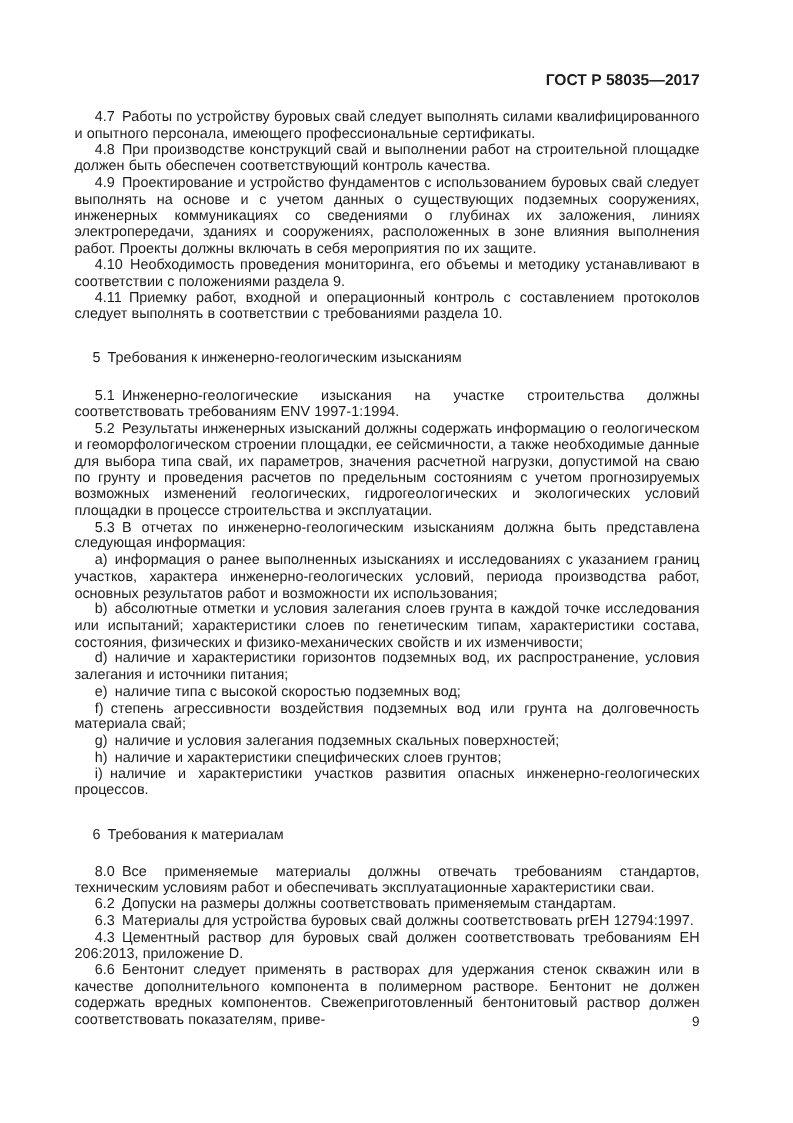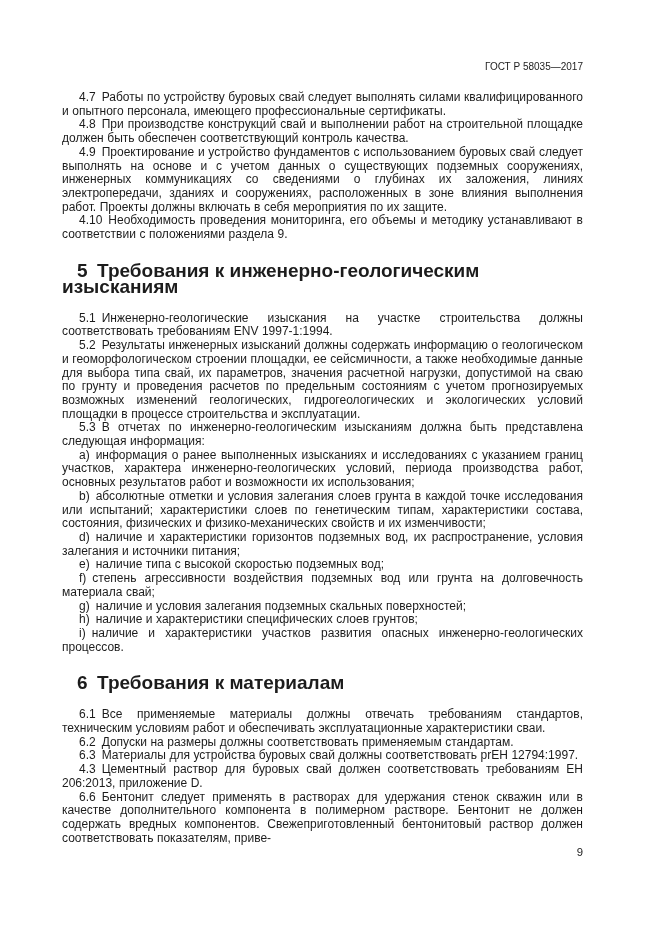--- a/index.html
+++ b/index.html
@@ -18,36 +18,36 @@
     box-sizing: border-box;
   }
   .content {
     position: absolute;
     left: 62px;
     top: 60px;
     width: 521px;
   }
   .doc-header {
     text-align: right;
-    font-weight: normal;
-    font-size: 10px;
+    font-weight: bold;
+    font-size: 13px;
     line-height: 14px;
     margin: 0 0 17px 0;
   }
   p.para {
     margin: 0;
     font-size: 12px;
     line-height: 13.7px;
     text-align: justify;
     text-indent: 17px;
     word-spacing: 0.2px;
   }
   h2.sec {
-    font-size: 19px;
-    font-weight: bold;
+    font-size: 12px;
+    font-weight: normal;
     margin: 21px 0 17px 0;
     text-indent: 15px;
     line-height: 16px;
   }
   .page-num {
     position: absolute;
     top: 845px;
     right: 78px;
     font-size: 11.3px;
     line-height: 14px;
@@ -57,38 +57,39 @@
 <body>
 
 <div class="page">
   <div class="content">
     <div class="doc-header">ГОСТ Р 58035—2017</div>
 
     <p class="para">4.7 Работы по устройству буровых свай следует выполнять силами квалифицированного и опытного персонала, имеющего профессиональные сертификаты.</p>
     <p class="para">4.8 При производстве конструкций свай и выполнении работ на строительной площадке должен быть обеспечен соответствующий контроль качества.</p>
     <p class="para">4.9 Проектирование и устройство фундаментов с использованием буровых свай следует выполнять на основе и с учетом данных о существующих подземных сооружениях, инженерных коммуникациях со сведениями о глубинах их заложения, линиях электропередачи, зданиях и сооружениях, расположенных в зоне влияния выполнения работ. Проекты должны включать в себя мероприятия по их защите.</p>
     <p class="para">4.10 Необходимость проведения мониторинга, его объемы и методику устанавливают в соответствии с положениями раздела 9.</p>
+    <p class="para">4.11 Приемку работ, входной и операционный контроль с составлением протоколов следует выполнять в соответствии с требованиями раздела 10.</p>
 
     <h2 class="sec">5 Требования к инженерно-геологическим изысканиям</h2>
 
     <p class="para">5.1 Инженерно-геологические изыскания на участке строительства должны соответствовать требованиям ENV 1997-1:1994.</p>
     <p class="para">5.2 Результаты инженерных изысканий должны содержать информацию о геологическом и геоморфологическом строении площадки, ее сейсмичности, а также необходимые данные для выбора типа свай, их параметров, значения расчетной нагрузки, допустимой на сваю по грунту и проведения расчетов по предельным состояниям с учетом прогнозируемых возможных изменений геологических, гидрогеологических и экологических условий площадки в процессе строительства и эксплуатации.</p>
     <p class="para">5.3 В отчетах по инженерно-геологическим изысканиям должна быть представлена следующая информация:</p>
     <p class="para">a) информация о ранее выполненных изысканиях и исследованиях с указанием границ участков, характера инженерно-геологических условий, периода производства работ, основных результатов работ и возможности их использования;</p>
     <p class="para">b) абсолютные отметки и условия залегания слоев грунта в каждой точке исследования или испытаний; характеристики слоев по генетическим типам, характеристики состава, состояния, физических и физико-механических свойств и их изменчивости;</p>
     <p class="para">d) наличие и характеристики горизонтов подземных вод, их распространение, условия залегания и источники питания;</p>
     <p class="para">e) наличие типа с высокой скоростью подземных вод;</p>
     <p class="para">f) степень агрессивности воздействия подземных вод или грунта на долговечность материала свай;</p>
     <p class="para">g) наличие и условия залегания подземных скальных поверхностей;</p>
     <p class="para">h) наличие и характеристики специфических слоев грунтов;</p>
     <p class="para">i) наличие и характеристики участков развития опасных инженерно-геологических процессов.</p>
 
     <h2 class="sec">6 Требования к материалам</h2>
 
-    <p class="para">6.1 Все применяемые материалы должны отвечать требованиям стандартов, техническим условиям работ и обеспечивать эксплуатационные характеристики сваи.</p>
+    <p class="para">8.0 Все применяемые материалы должны отвечать требованиям стандартов, техническим условиям работ и обеспечивать эксплуатационные характеристики сваи.</p>
     <p class="para">6.2 Допуски на размеры должны соответствовать применяемым стандартам.</p>
     <p class="para">6.3 Материалы для устройства буровых свай должны соответствовать prЕН 12794:1997.</p>
     <p class="para">4.3 Цементный раствор для буровых свай должен соответствовать требованиям ЕН 206:2013, приложение D.</p>
     <p class="para">6.6 Бентонит следует применять в растворах для удержания стенок скважин или в качестве дополнительного компонента в полимерном растворе. Бентонит не должен содержать вредных компонентов. Свежеприготовленный бентонитовый раствор должен соответствовать показателям, приве-</p>
   </div>
 
   <div class="page-num">9</div>
 </div>
 
 </body></html>

